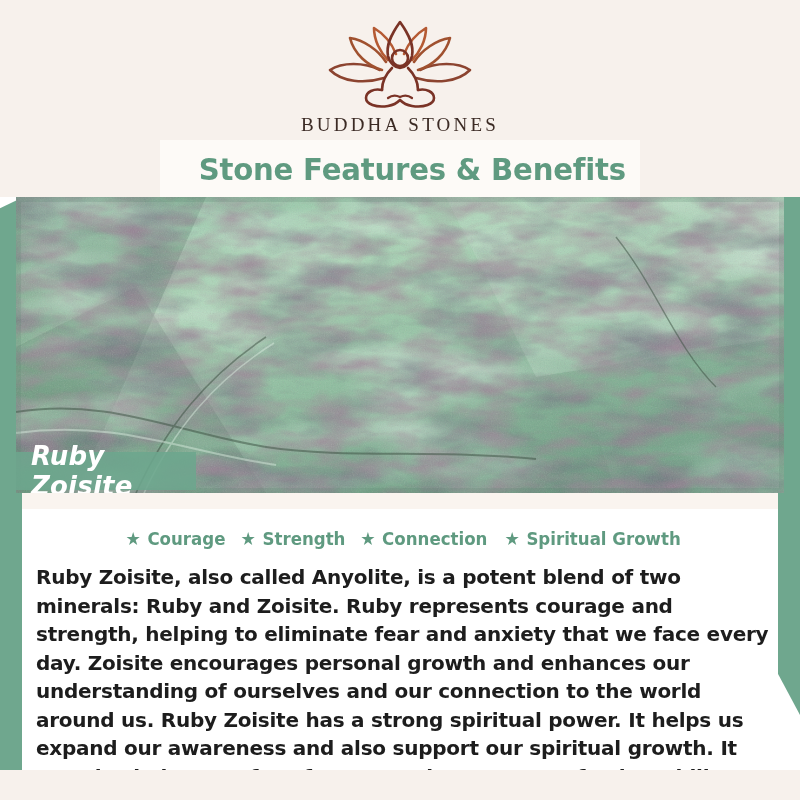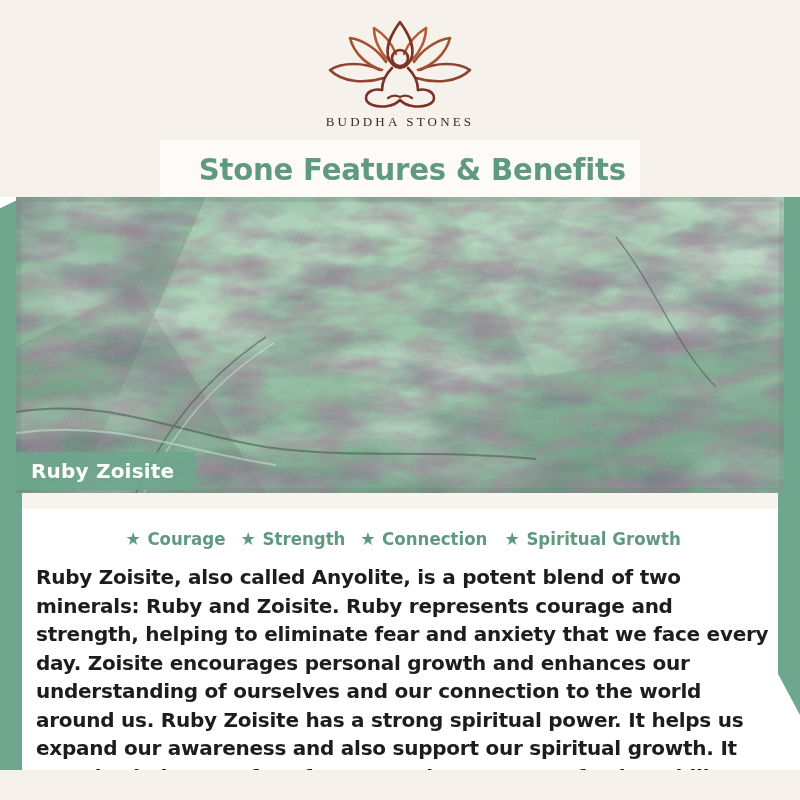--- a/index.html
+++ b/index.html
@@ -61,21 +61,21 @@
     display: block;
     margin: 0 auto;
     width: 152px;
     height: 92px;
   }
 
   .logo-text {
     display: block;
     margin-top: 4px;
     font-family: "Liberation Serif", serif;
-    font-size: 13px;
+    font-size: 19px;
     letter-spacing: 3.2px;
     color: #3b2a24;
     font-weight: 400;
   }
 
   
   .title-plate {
     position: absolute;
     left: 160px;
     top: 140px;
@@ -119,23 +119,24 @@
     height: 38px;
     background: rgba(108,166,141,0.88);
     display: flex;
     align-items: center;
   }
 
   .caption-text {
     margin-left: 15px;
     color: #ffffff;
     font-family: "DejaVu Sans", sans-serif;
-    font-size: 20px;
+    font-size: 26px;
     font-weight: bold;
     letter-spacing: 0.2px;
+    font-style: italic;
   }
 
   
   .card {
     position: absolute;
     left: 22px;
     top: 493px;
     width: 756px;
     height: 278px;
     background: #ffffff;

